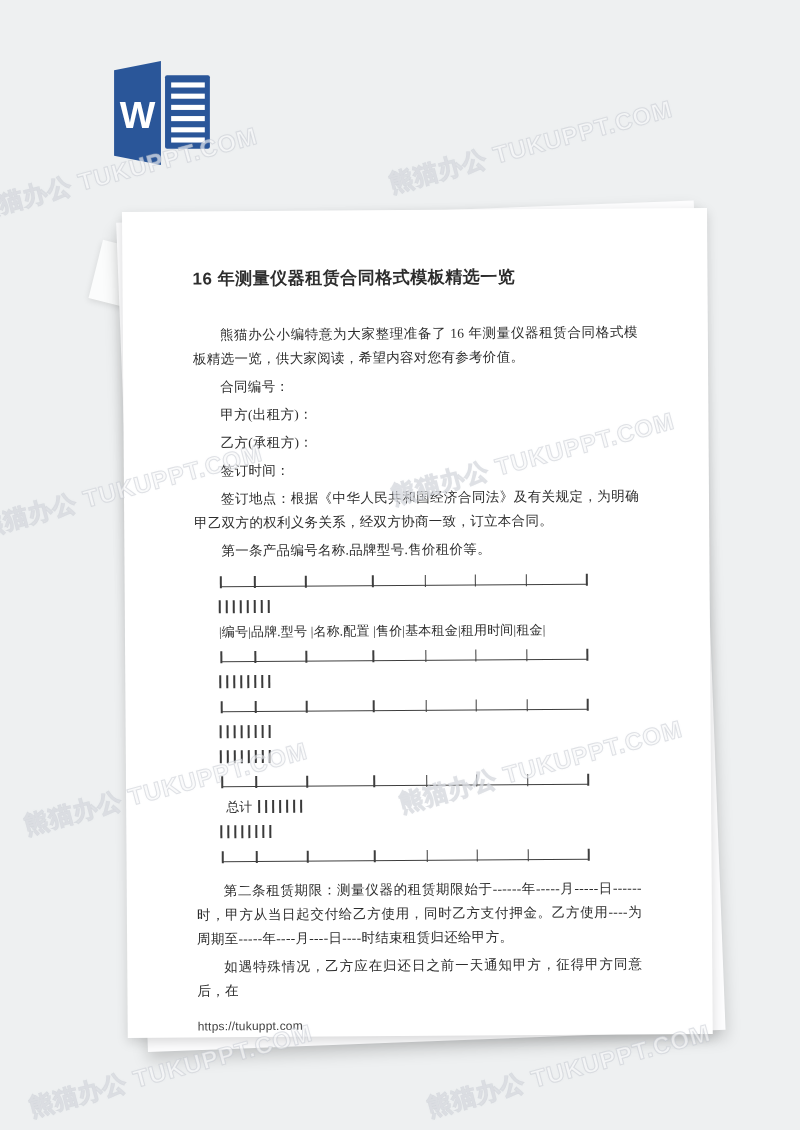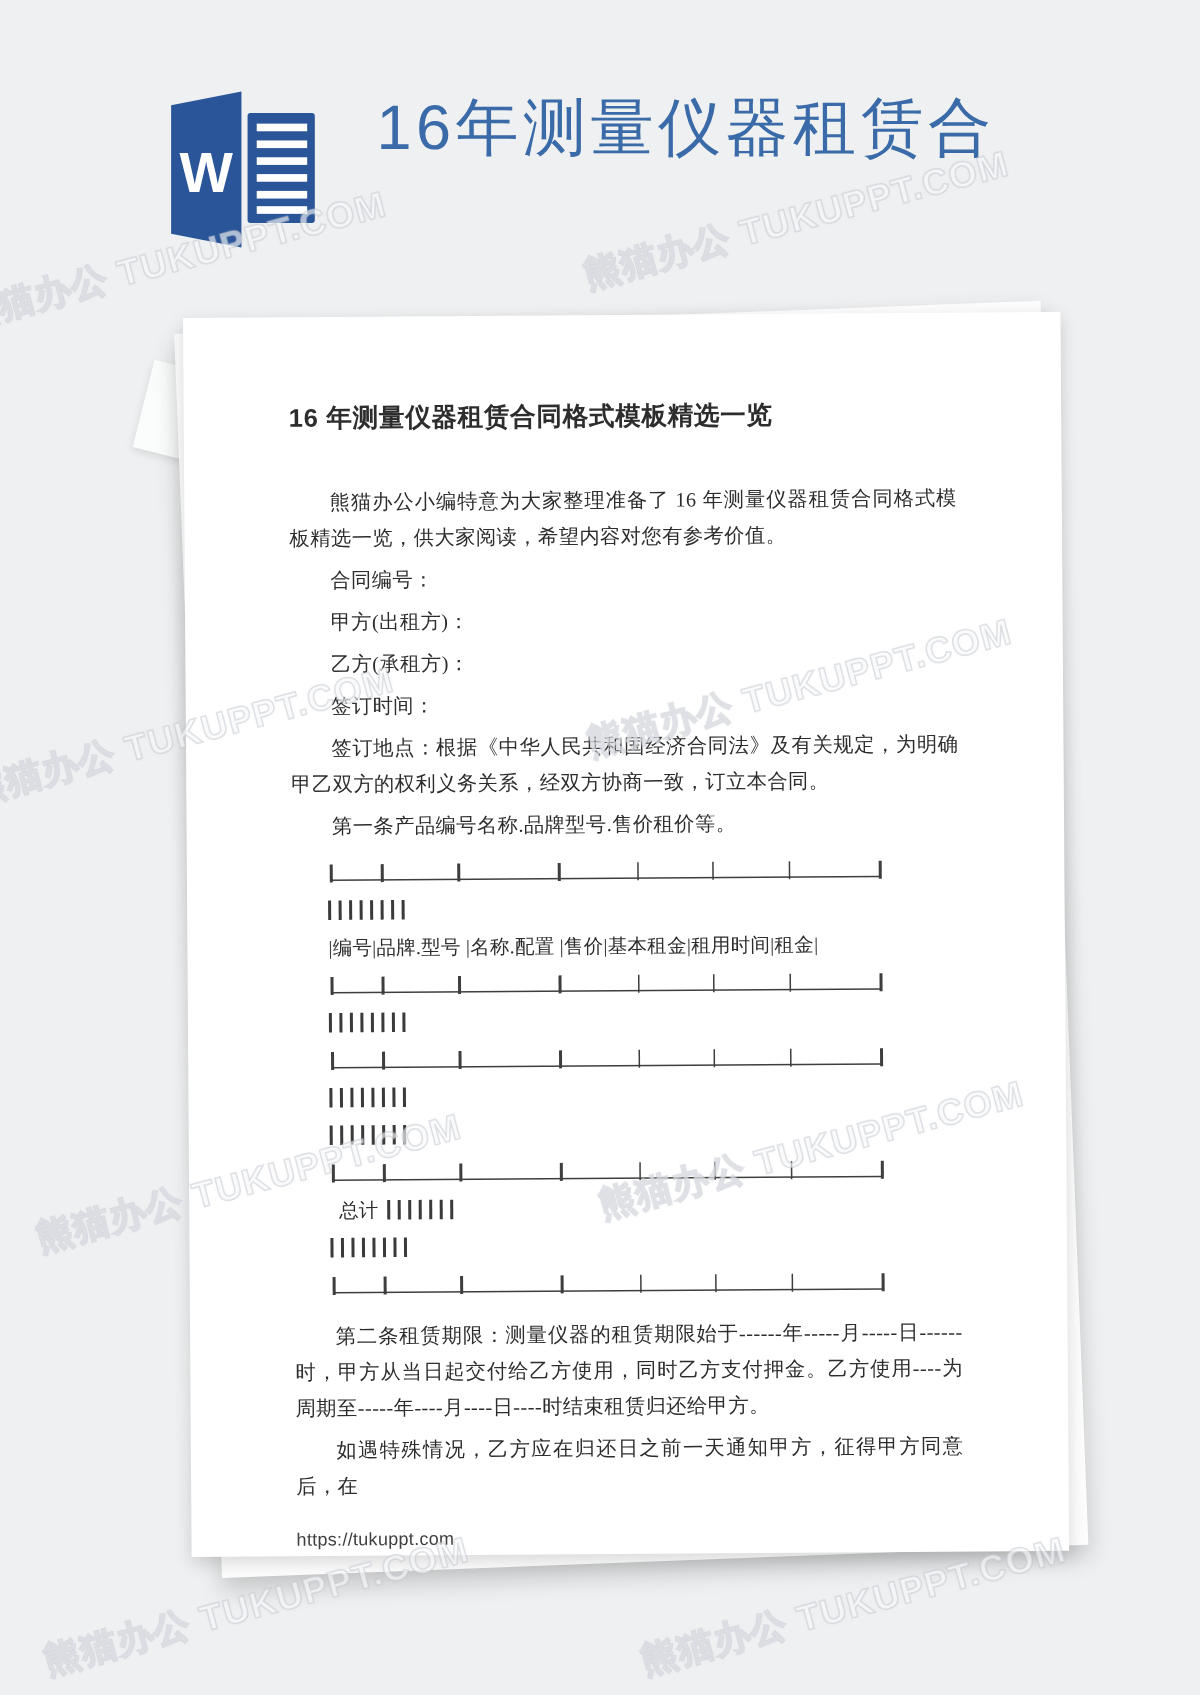--- a/index.html
+++ b/index.html
@@ -95,21 +95,20 @@
     <rect x="56" y="44" width="33" height="5"></rect>
     <rect x="56" y="55" width="33" height="5"></rect>
     <rect x="56" y="66" width="33" height="5"></rect>
     <rect x="56" y="76" width="33" height="5"></rect>
   </g>
   <polygon points="0,10 46,1 46,103 0,94" fill="#2a5699"></polygon>
   <text x="23" y="67" text-anchor="middle" font-family="Liberation Sans, sans-serif" font-size="37" font-weight="bold" fill="#ffffff">W</text>
 </svg>
 
 <div class="header-title">
-  <div>16年测量仪器租赁合</div>
 </div>
 
 <div class="sheet sheet-corner"></div>
 <div class="sheet sheet-back"></div>
 
 <div class="sheet page">
 
   <h1 class="doc-title">16 年测量仪器租赁合同格式模板精选一览</h1>
 
   <p class="para">熊猫办公小编特意为大家整理准备了 16 年测量仪器租赁合同格式模板精选一览，供大家阅读，希望内容对您有参考价值。</p>

